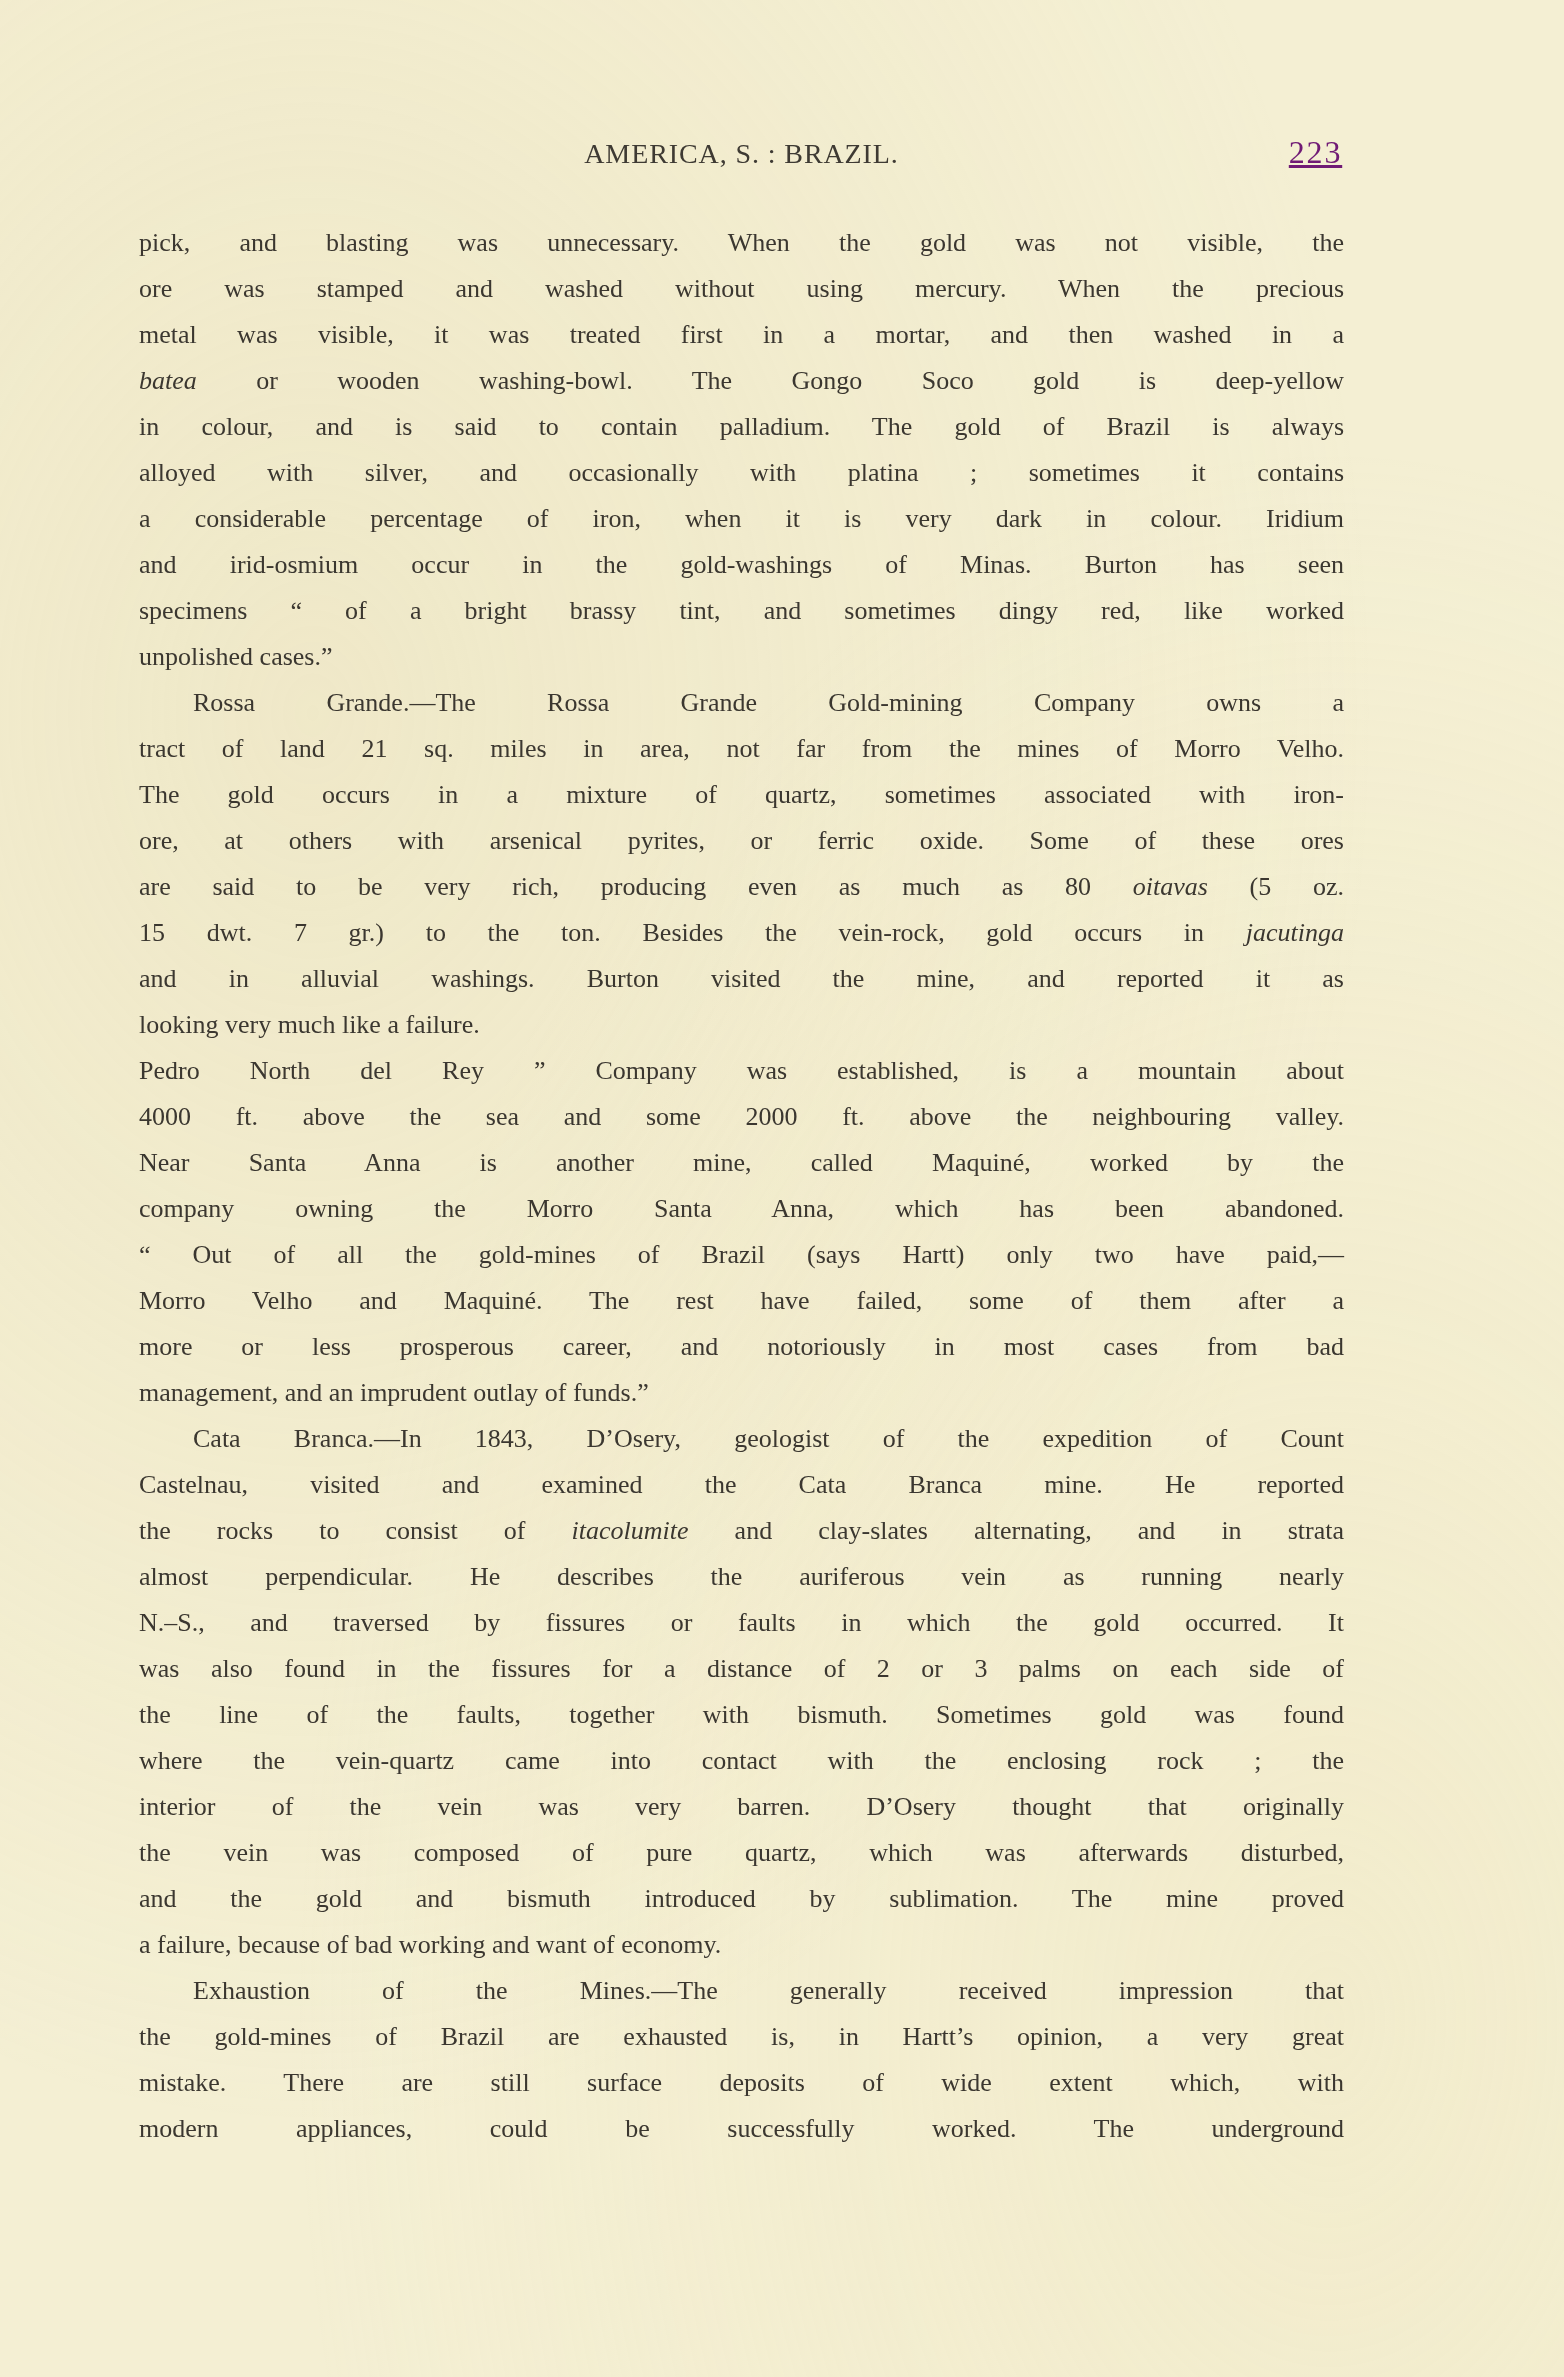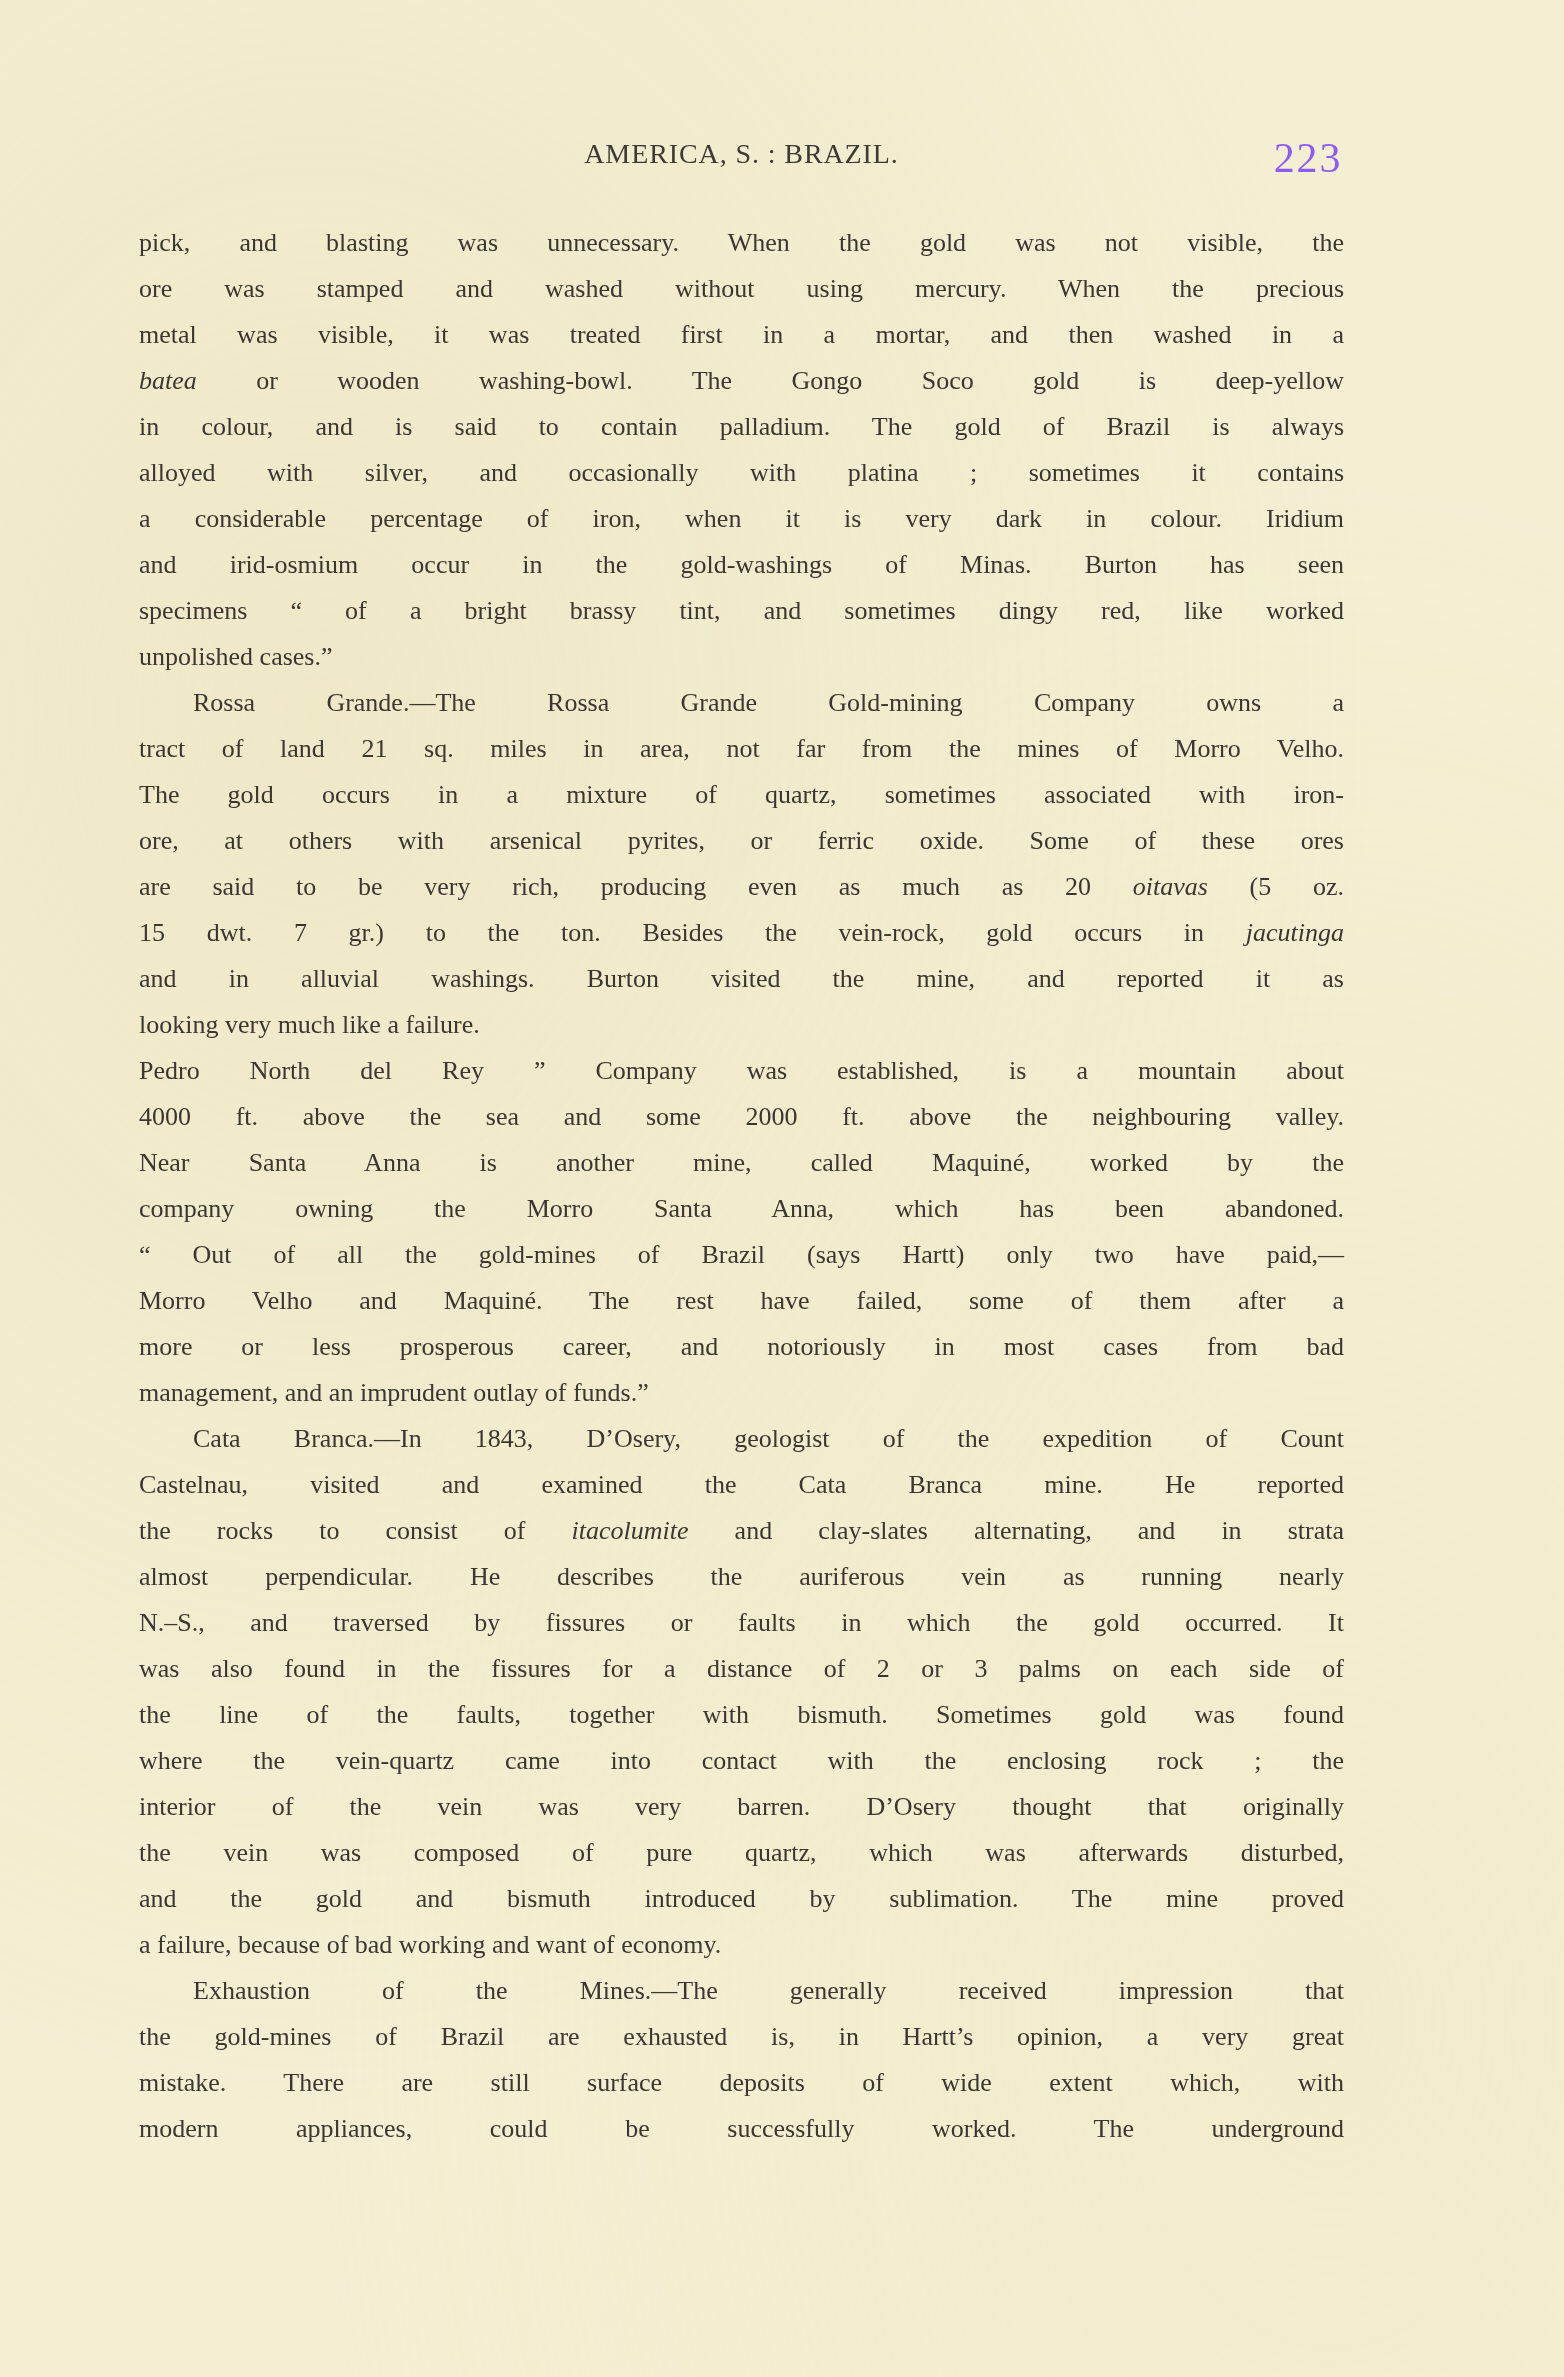--- a/index.html
+++ b/index.html
@@ -38,23 +38,24 @@
       text-align: center;
       top: 3.6px;
       font-size: 28px;
       letter-spacing: 0.9px;
       color: #3e3a33;
     }
     .page-number {
       position: absolute;
       right: 1.8px;
       top: 0px;
-      font-size: 42px;
+      font-size: 32px;
       letter-spacing: 1.8px;
-      color: #8b5cf6;
+      color: #701a75;
+      text-decoration: underline;
     }
     .body-text {
       position: absolute;
       top: 220px;
       left: 139px;
       width: 1205px;
     }
     .line {
       display: block;
       height: 46px;
@@ -95,21 +96,21 @@
     <div class="line">alloyed with silver, and occasionally with platina ; sometimes it contains</div>
     <div class="line">a considerable percentage of iron, when it is very dark in colour.  Iridium</div>
     <div class="line">and irid-osmium occur in the gold-washings of Minas.  Burton has seen</div>
     <div class="line">specimens “ of a bright brassy tint, and sometimes dingy red, like worked</div>
     <div class="line last">unpolished cases.”</div>
 
     <div class="line indent">Rossa Grande.—The Rossa Grande Gold-mining Company owns a</div>
     <div class="line">tract of land 21 sq. miles in area, not far from the mines of Morro Velho.</div>
     <div class="line">The gold occurs in a mixture of quartz, sometimes associated with iron-</div>
     <div class="line">ore, at others with arsenical pyrites, or ferric oxide.  Some of these ores</div>
-    <div class="line"><span>are said to be very rich, producing even as much as 20 </span><span class="it">oitavas</span><span> (5 oz.</span></div>
+    <div class="line"><span>are said to be very rich, producing even as much as 80 </span><span class="it">oitavas</span><span> (5 oz.</span></div>
     <div class="line"><span>15 dwt. 7 gr.) to the ton.  Besides the vein-rock, gold occurs in </span><span class="it">jacutinga</span></div>
     <div class="line">and in alluvial washings.  Burton visited the mine, and reported it as</div>
     <div class="line last">looking very much like a failure.</div>
 
     <div class="line">Pedro North del Rey ” Company was established, is a mountain about</div>
     <div class="line">4000 ft. above the sea and some 2000 ft. above the neighbouring valley.</div>
     <div class="line">Near Santa Anna is another mine, called Maquiné, worked by the</div>
     <div class="line">company owning the Morro Santa Anna, which has been abandoned.</div>
     <div class="line">“ Out of all the gold-mines of Brazil (says Hartt) only two have paid,—</div>
     <div class="line">Morro Velho and Maquiné.  The rest have failed, some of them after a</div>

